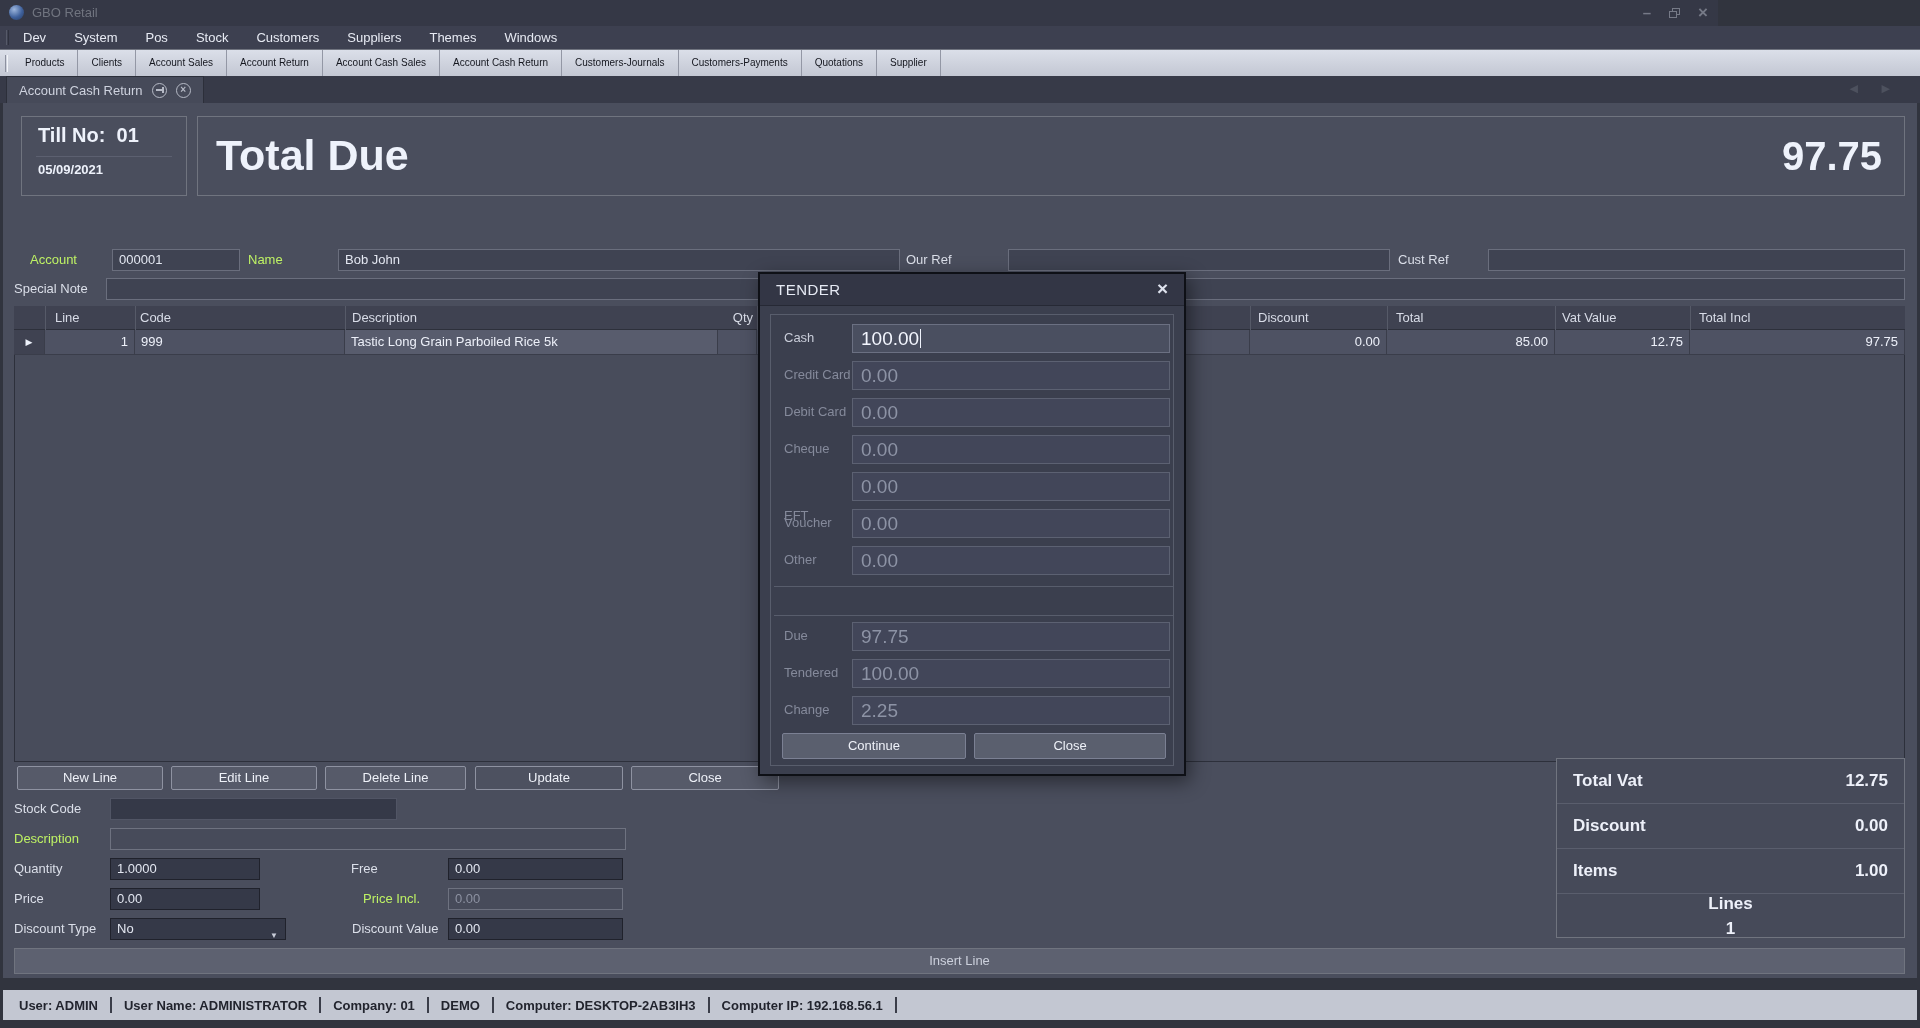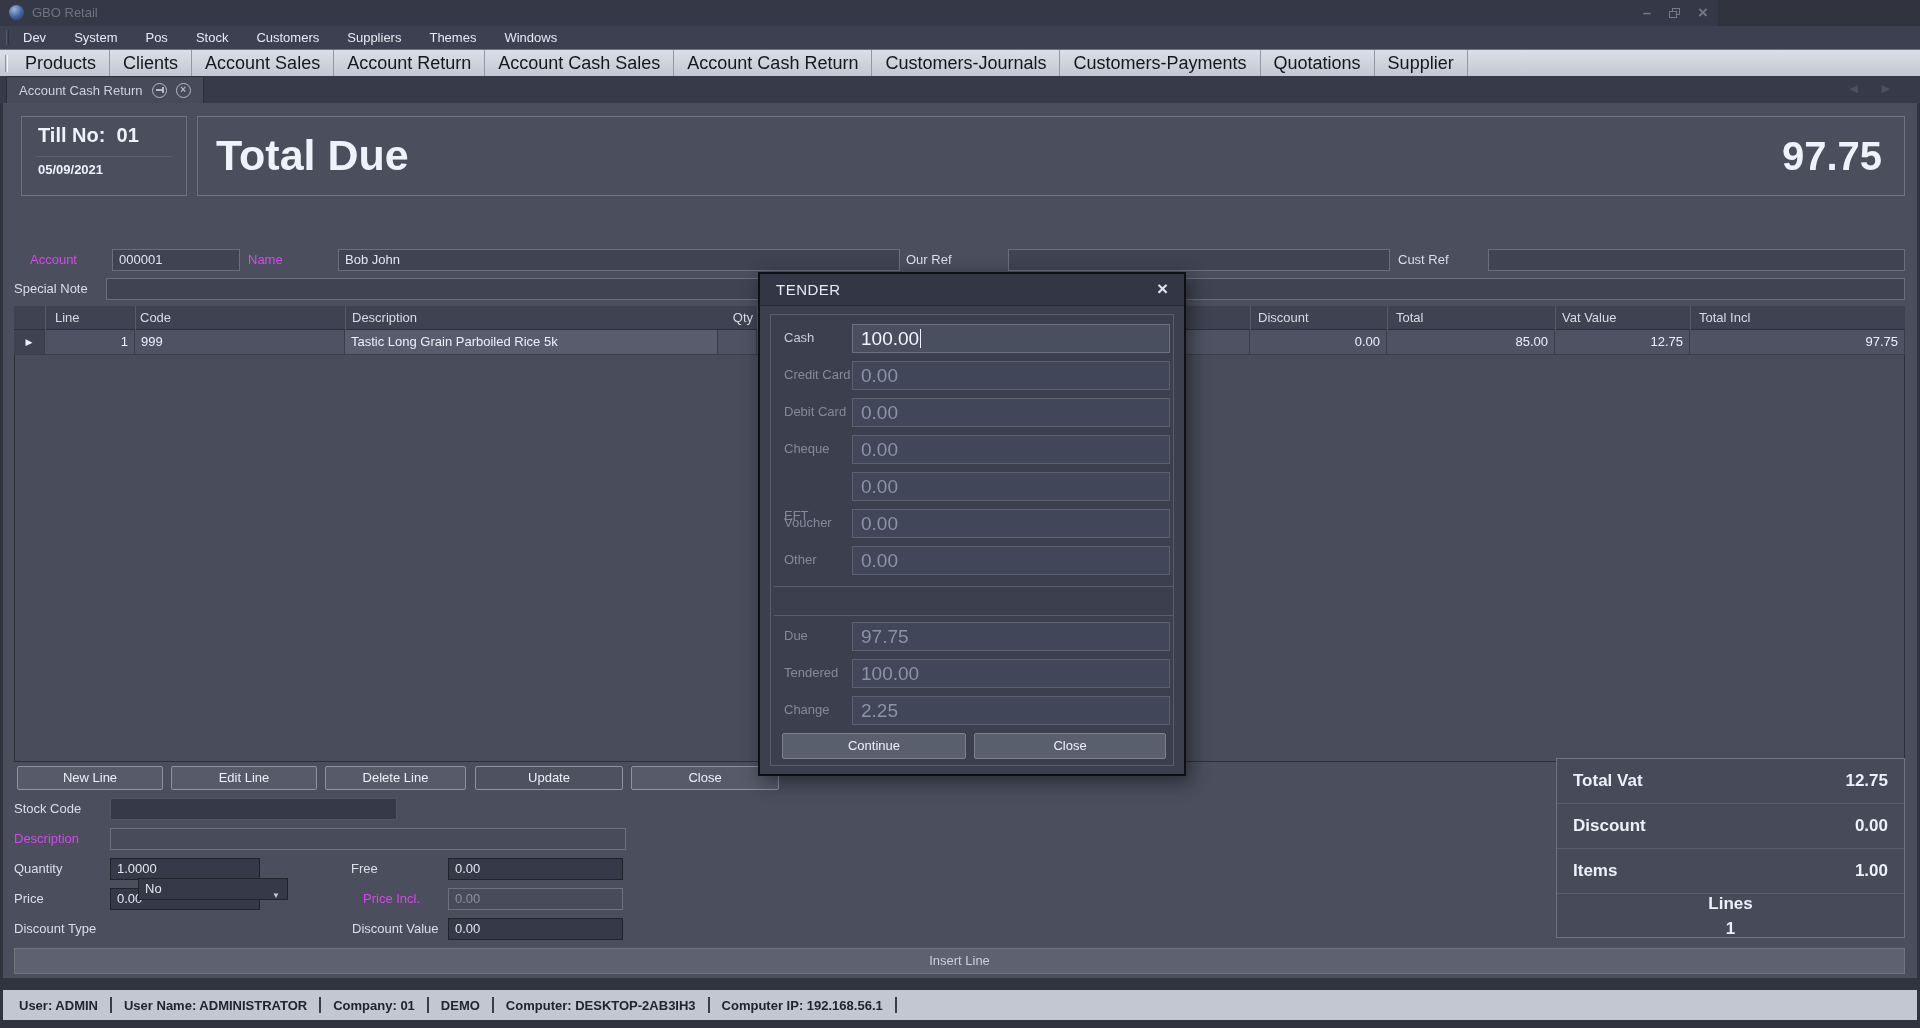--- a/index.html
+++ b/index.html
@@ -20,42 +20,42 @@
   .restore-box .b2{left:0;top:3px;width:8px;height:7px;background:#353846;}
   .x-glyph{font-size:17px;font-weight:bold;line-height:26px;}
 
   .menubar{position:absolute;left:0;top:26px;width:1920px;height:23px;background:#3d4050;display:flex;align-items:center;}
   .menugrip{width:3px;height:15px;border-left:1px solid #565a68;border-right:1px solid #2e313d;margin-left:6px;}
   .menu-item{padding:0 14px;font-size:13px;color:#e7eaf3;line-height:23px;}
 
   .toolstrip{position:absolute;left:0;top:49px;width:1920px;height:27px;
     background:linear-gradient(#dbdfe9,#c3c7d3);border-top:1px solid #70747f;display:flex;align-items:center;}
   .stripgrip{width:3px;height:17px;border-left:1px solid #8d91a0;border-right:1px solid #f2f4f9;margin:0 4px 0 5px;}
-  .tool-tab{padding:0 13px;font-size:18px;color:#15171f;line-height:26px;border-right:1px solid #9397a5;}
+  .tool-tab{padding:0 13px;font-size:10px;color:#15171f;line-height:26px;border-right:1px solid #9397a5;}
 
   .doctabrow{position:absolute;left:0;top:76px;width:1920px;height:27px;background:#373a48;}
   .doctab{position:absolute;left:6px;top:0;height:27px;background:#464a59;border:1px solid #2c2f3a;border-bottom:none;
     display:flex;align-items:center;gap:9px;padding:0 12px;}
   .doctab-label{font-size:13px;color:#ced2de;}
   .circ-icon{width:15px;height:15px;border-radius:50%;border:1.5px solid #b6bac6;position:relative;
     display:flex;align-items:center;justify-content:center;color:#b6bac6;}
   .pin-bar{width:7px;height:2px;background:#b6bac6;position:relative;}
   .pin-bar:after{content:"";position:absolute;right:-1px;top:-2px;width:2px;height:6px;background:#b6bac6;}
   .circ-x{font-size:10px;font-weight:bold;line-height:1;}
   .tab-scroll{position:absolute;top:6px;font-size:11px;color:#4d515e;}
 
   .content-bg{position:absolute;left:3px;top:103px;width:1914px;height:875px;background:#4a4e5d;}
 
   
   .hdr-box{position:absolute;border:1px solid #70747f;background:#4a4e5d;}
   .big{color:#eef2fb;font-weight:bold;}
   .till-sep{position:absolute;left:14px;right:14px;top:39px;height:1px;background:#5c6070;}
 
   
-  .lbl{position:absolute;font-size:13px;line-height:22px;color:#d946ef;white-space:nowrap;}
+  .lbl{position:absolute;font-size:13px;line-height:22px;color:#bef264;white-space:nowrap;}
   .lbl-w{color:#dbdfe9;}
   .fld{position:absolute;height:22px;background:#3f4352;border:1px solid #6a6e7d;
     font-size:13px;color:#e3e7f1;line-height:20px;padding:0 6px;white-space:nowrap;}
   .fld-dark{background:#353948;border:1px solid #20222c;}
   .fld-dis{background:#474b5a;border:1px solid #6e7280;color:#8c91a1;}
 
   
   .grid-frame{position:absolute;left:14px;top:306px;width:1891px;height:456px;border:1px solid #2d303b;background:#484c5b;}
   .grid-head{position:absolute;left:14px;top:306px;width:1891px;height:24px;background:#3f4251;border-bottom:1px solid #2d303b;}
   .ghead{position:absolute;top:306px;height:24px;line-height:24px;font-size:13px;color:#d8dce7;white-space:nowrap;}
@@ -236,21 +236,21 @@
   <div class="fld fld-dark" style="left:110px;top:858px;width:150px;">1.0000</div>
   <div class="lbl lbl-w" style="left:351px;top:858px;">Free</div>
   <div class="fld fld-dark" style="left:448px;top:858px;width:175px;">0.00</div>
 
   <div class="lbl lbl-w" style="left:14px;top:888px;">Price</div>
   <div class="fld fld-dark" style="left:110px;top:888px;width:150px;">0.00</div>
   <div class="lbl" style="left:363px;top:888px;">Price Incl.</div>
   <div class="fld fld-dis" style="left:448px;top:888px;width:175px;">0.00</div>
 
   <div class="lbl lbl-w" style="left:14px;top:918px;">Discount Type</div>
-  <div class="fld fld-dark" style="left:110px;top:878px;width:150px;margin-left:28px;">
+  <div class="fld fld-dark" style="left:110px;top:918px;width:176px;">
     <span>No</span>
     <span class="dd-arrow">▼</span>
   </div>
   <div class="lbl lbl-w" style="left:352px;top:918px;">Discount Value</div>
   <div class="fld fld-dark" style="left:448px;top:918px;width:175px;">0.00</div>
 
   <div class="insert-bar">Insert Line</div>
 
   <div class="totals">
     <div class="tot-row">

